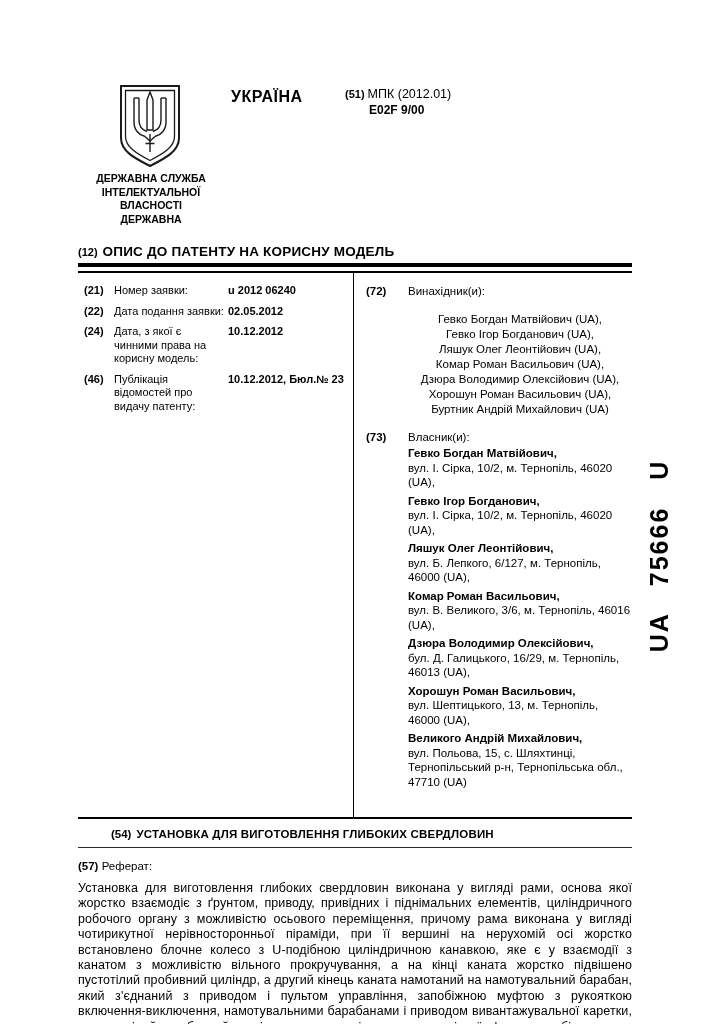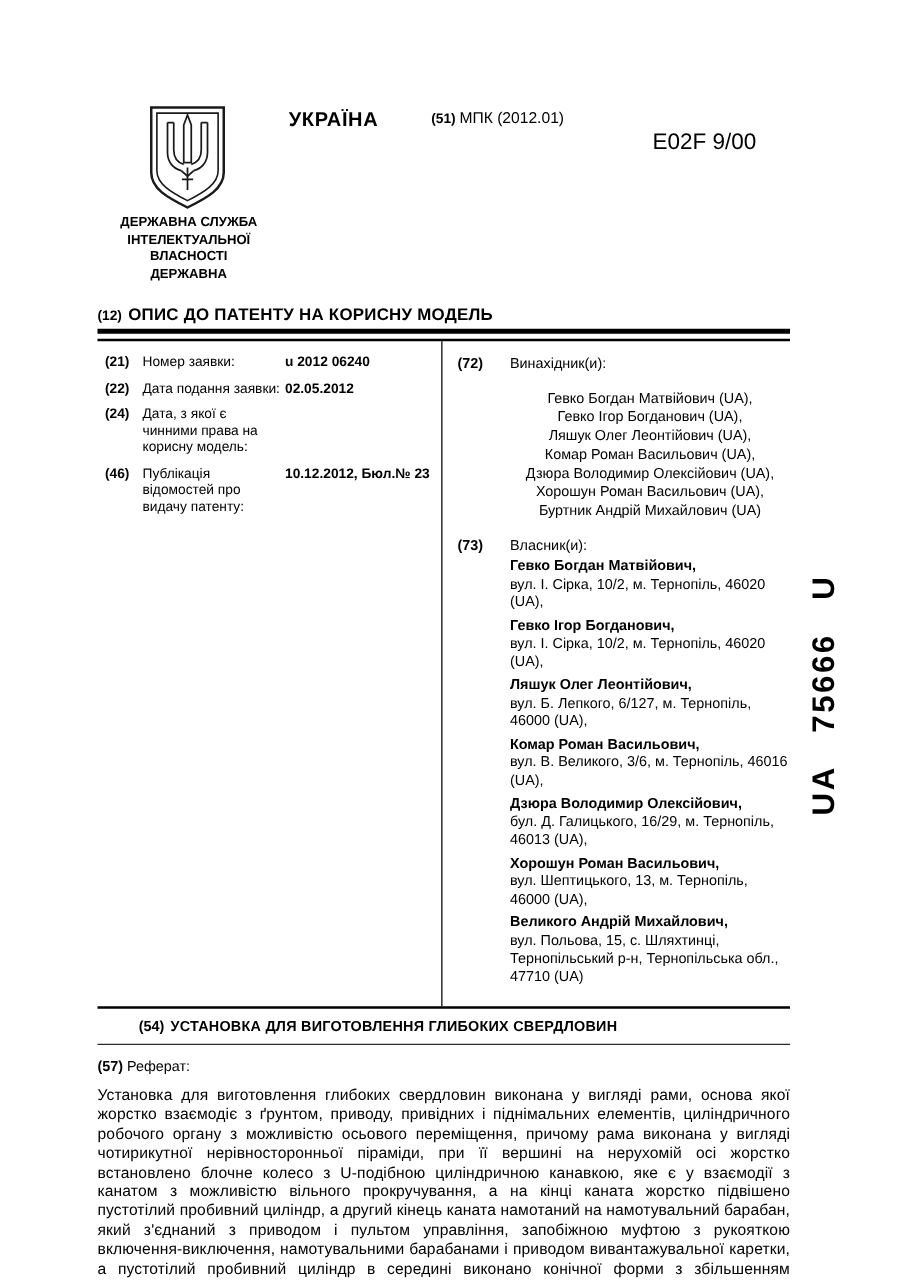--- a/index.html
+++ b/index.html
@@ -20,32 +20,32 @@
             text-align:center; font-weight:bold; font-size:10.5px; line-height:13.5px; }
   .country { position:absolute; left:231px; top:88px;
              font-size:16px; font-weight:bold; letter-spacing:0.5px; }
   .codes { position:absolute; left:345px; top:84px; width:260px; }
   .codes-row1 { display:flex; align-items:baseline; white-space:nowrap; }
   .code-label { font-size:11px; font-weight:bold; }
   .code-big { font-size:24px; font-weight:bold; letter-spacing:0.5px; margin-left:2px; }
   .gap1 { width:32px; } .gap2 { width:36px; }
   .codes-row2 { display:flex; align-items:baseline; margin-top:3px; }
   .ipc-header { font-size:12.5px; margin-left:3px; }
-  .ipc-class { font-size:18px; font-weight:normal; margin-left:24px; margin-top:2px;text-align:right; }
+  .ipc-class { font-size:12px; font-weight:bold; margin-left:24px; margin-top:2px; }
   
   .content { position:absolute; left:78px; top:244px; width:554px; }
   .doc-title { display:flex; align-items:baseline; }
   .doc-title .num { font-size:11px; font-weight:bold; }
   .doc-title .txt { font-size:13.5px; font-weight:bold; margin-left:5px; letter-spacing:0.2px; }
   .double-rule { margin-top:4px; height:10px;
                  border-top:4px solid #000; border-bottom:2px solid #000; }
   
   .biblio { display:flex; border-bottom:2px solid #000; }
   .col-left { width:275px; padding:11px 6px 20px 6px; }
-  .col-right { flex:1; border-left:1.5px solid #000; padding:11px 0 12px 12px; }
+  .col-right { flex:1; border-left:1.5px solid #000; padding:11px 0 24px 12px; }
   .b-row { display:grid; grid-template-columns:27px 111px 1fr; column-gap:3px;
            font-size:11px; line-height:13.5px; margin-bottom:7px; }
   .b-num { font-weight:bold; }
   .b-value { font-weight:bold; }
   .r-head { display:grid; grid-template-columns:31px 1fr; column-gap:11px;
             font-size:11.5px; line-height:15px; }
   .r-num { font-weight:bold; }
   .inv-names { margin-left:42px; font-size:11.5px; font-weight:normal; line-height:15px; margin-top:13px;text-align:center; }
   .owners-block { margin-top:13px; }
   .owner-list { margin-left:42px; margin-top:1px; }
@@ -126,20 +126,21 @@
 
           <div class="b-row">
             <span class="b-num">(22)</span>
             <span class="b-label">Дата подання заявки:</span>
             <span class="b-value">02.05.2012</span>
           </div>
 
           <div class="b-row">
             <span class="b-num">(24)</span>
             <span class="b-label">Дата, з якої є чинними права на корисну модель:</span>
+            <span class="b-value">10.12.2012</span>
           </div>
 
           <div class="b-row">
             <span class="b-num">(46)</span>
             <span class="b-label">Публікація відомостей про видачу патенту:</span>
             <span class="b-value">10.12.2012, Бюл.№ 23</span>
           </div>
         </div>
       <div class="col-right">
         <div class="r-head">

